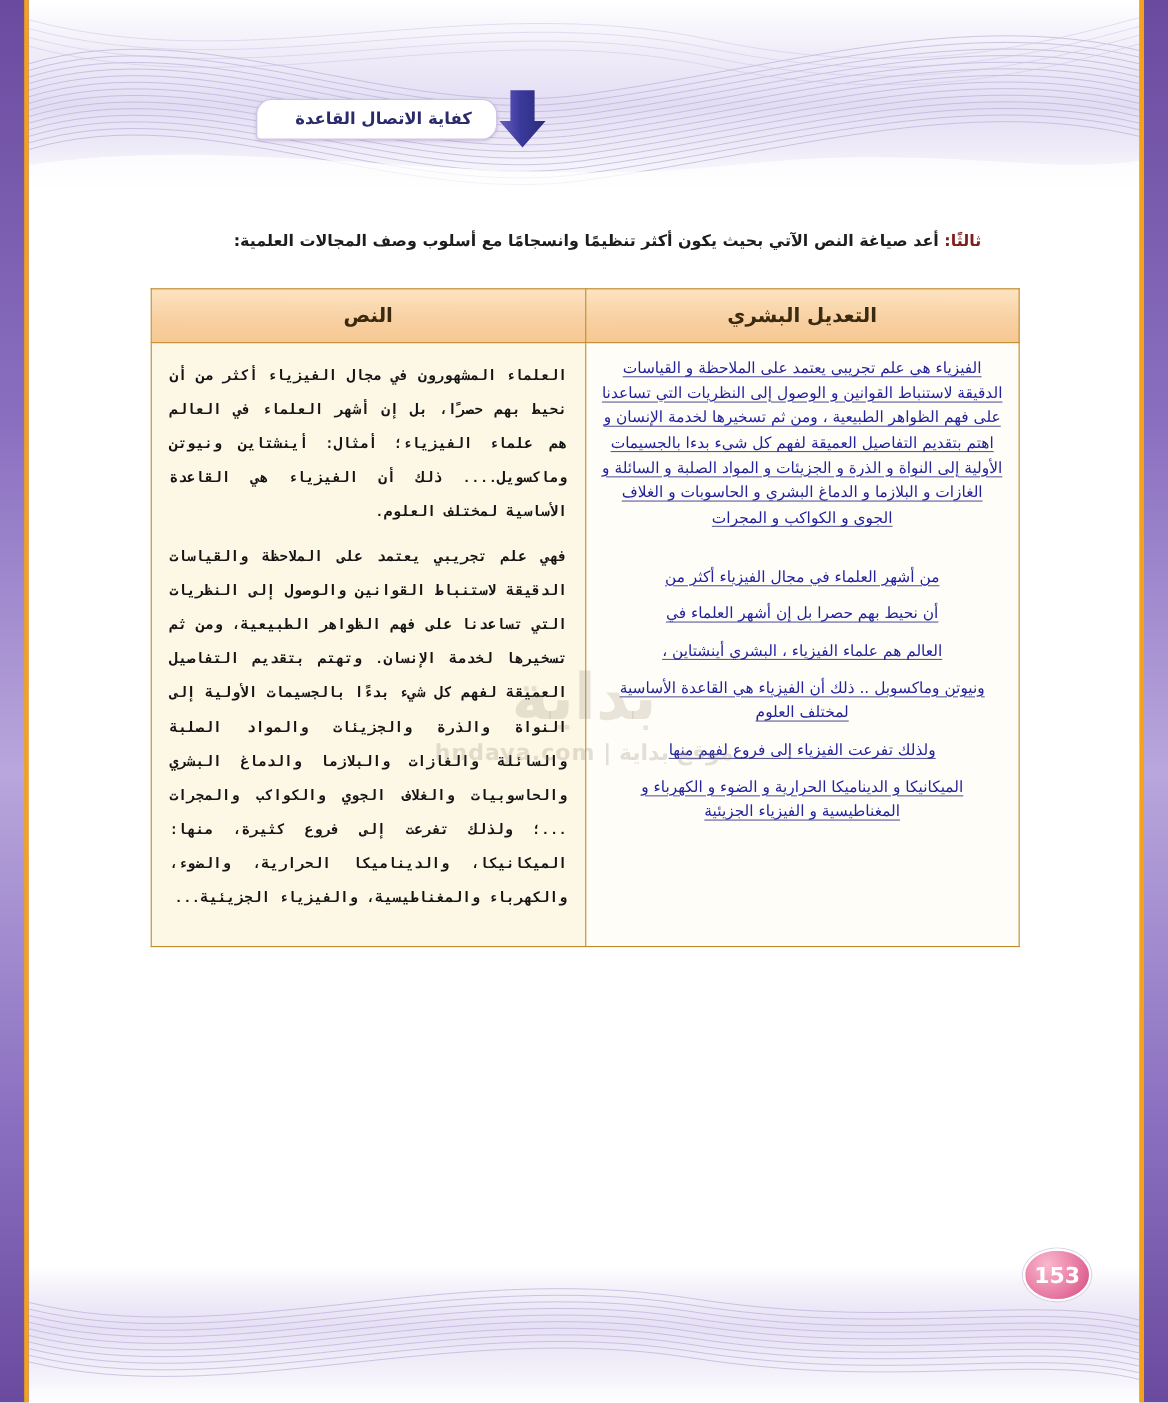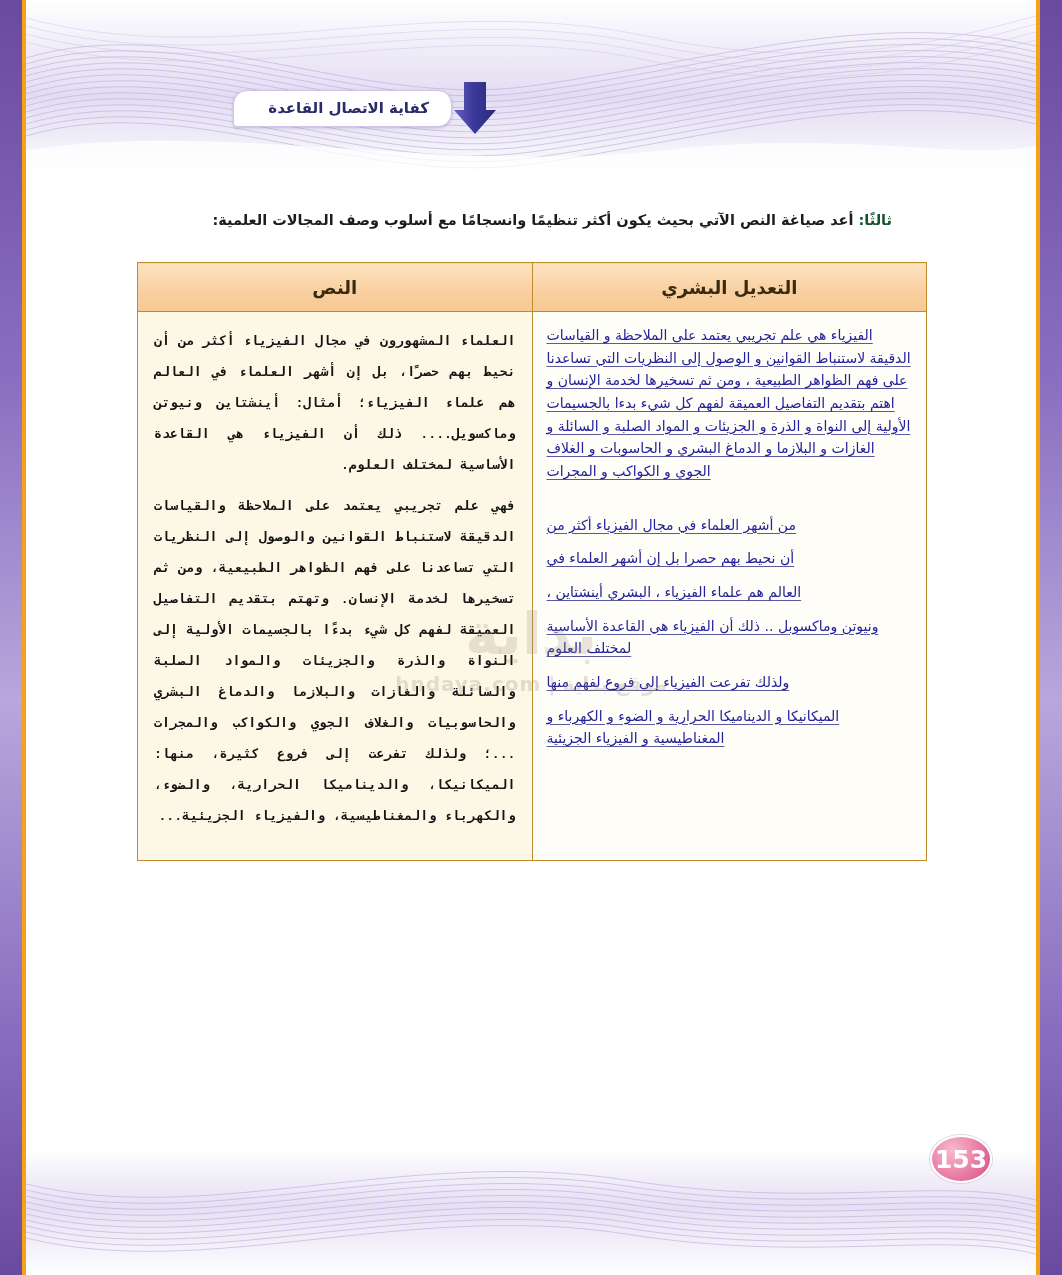--- a/index.html
+++ b/index.html
@@ -96,21 +96,21 @@
     position: absolute;
     top: 212px;
     right: 170px;
     left: 170px;
     text-align: right;
     font-size: 14.5px;
     font-weight: bold;
     color: #1d1d1d;
     direction: rtl;
   }
-  .instruction .lead { color: #14532d; }
+  .instruction .lead { color: #7f1d1d; }
 
   
   .tbl {
     position: absolute;
     top: 262px;
     right: 135px;
     width: 790px;
     border: 1.5px solid #c08a2e;
     border-collapse: collapse;
     table-layout: fixed;
@@ -138,21 +138,21 @@
     font-size: 13.2px;
     line-height: 2.35;
     font-weight: bold;
     color: #141414;
     font-family: Liberation Mono, monospace;
   }
   td.col-edit {
     width: 360px;
     background: #fffdf7;
     padding: 12px 14px 16px 14px;
-    text-align: left;
+    text-align: center;
     font-size: 14px;
     line-height: 1.62;
     color: #22229c;
   }
   td.col-edit p {
     margin: 0 0 11px 0;
     text-decoration: underline;
     text-decoration-color: #5a5a9c;
     text-underline-offset: 3px;
   }
@@ -187,21 +187,21 @@
     bottom: 92px;
     right: 70px;
     width: 58px;
     height: 44px;
     border-radius: 50%;
     background: radial-gradient(circle at 35% 30%, #f6a8c0 0%, #e8淡 1%, #d94f84 75%, #b63a69 100%);
     background: radial-gradient(circle at 35% 30%, #f9b9cd 0%, #e87ca4 55%, #cf4b7d 100%);
     border: 2px solid #ffffff;
     box-shadow: 0 0 0 1px #d8d2e8;
     color: #ffffff;
-    font-size: 25px;
+    font-size: 20px;
     font-weight: bold;
     display: flex;
     align-items: center;
     justify-content: center;
   }
 </style>
 </head>
 <body>
 
 <div class="page">

